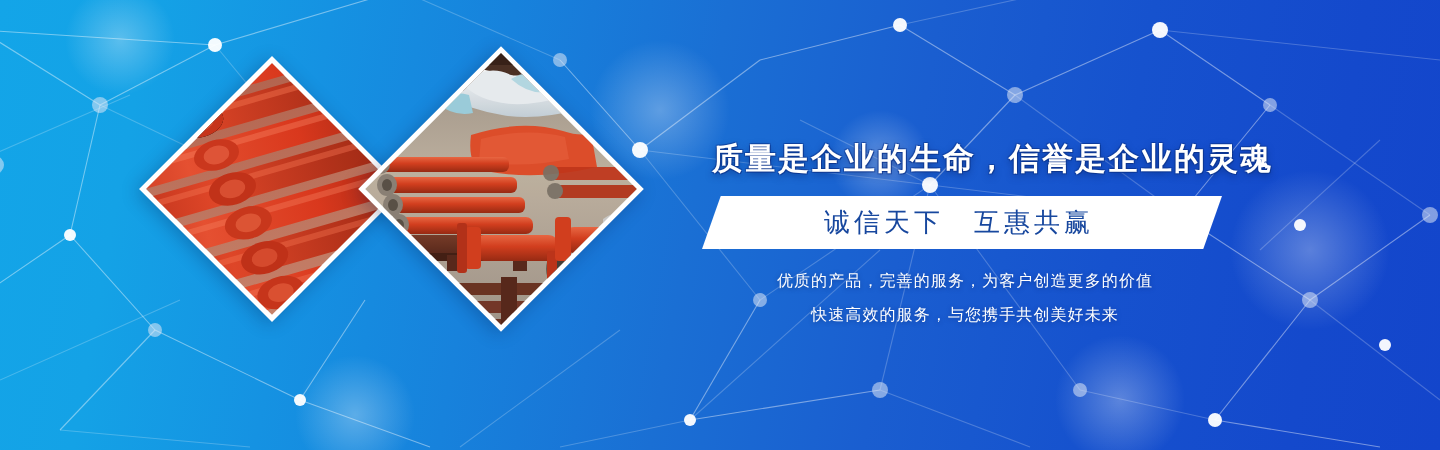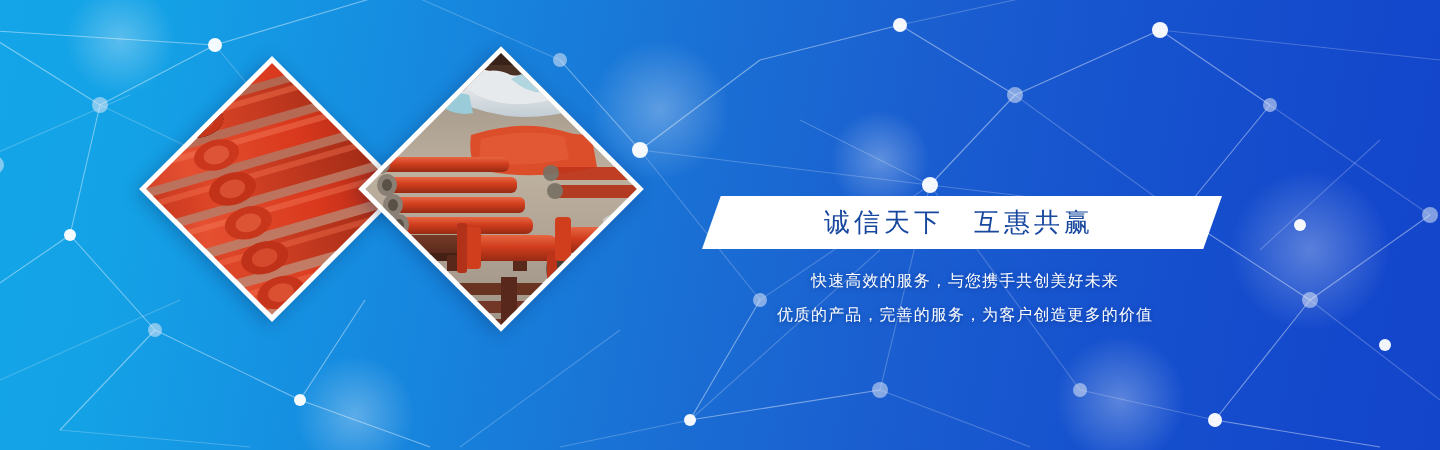--- a/index.html
+++ b/index.html
@@ -436,23 +436,24 @@
           <path d="M252 180 q20 -14 36 -2 l2 22 q-22 8 -38 -4z" fill="#d9dfe4" opacity="0.75"></path>
           <circle cx="268" cy="190" r="9" fill="#c4391d"></circle>
           <circle cx="282" cy="196" r="7" fill="#a82e16"></circle>
         </g>
 
         <rect x="0" y="0" width="300" height="300" fill="#000" opacity="0.03"></rect>
       </svg>
     </div>
   </div>
 
+  <div class="headline">质量是企业的生命，信誉是企业的灵魂</div>
 
   <div class="ribbon">
     <div class="ribbon-text">诚信天下　互惠共赢</div>
   </div>
 
   <div class="sub-wrap">
+    <div class="sub-line">优质的产品，完善的服务，为客户创造更多的价值</div>
     <div class="sub-line">快速高效的服务，与您携手共创美好未来</div>
-    <div class="sub-line">优质的产品，完善的服务，为客户创造更多的价值</div>
   </div>
 
 </div>
 
 </body></html>

